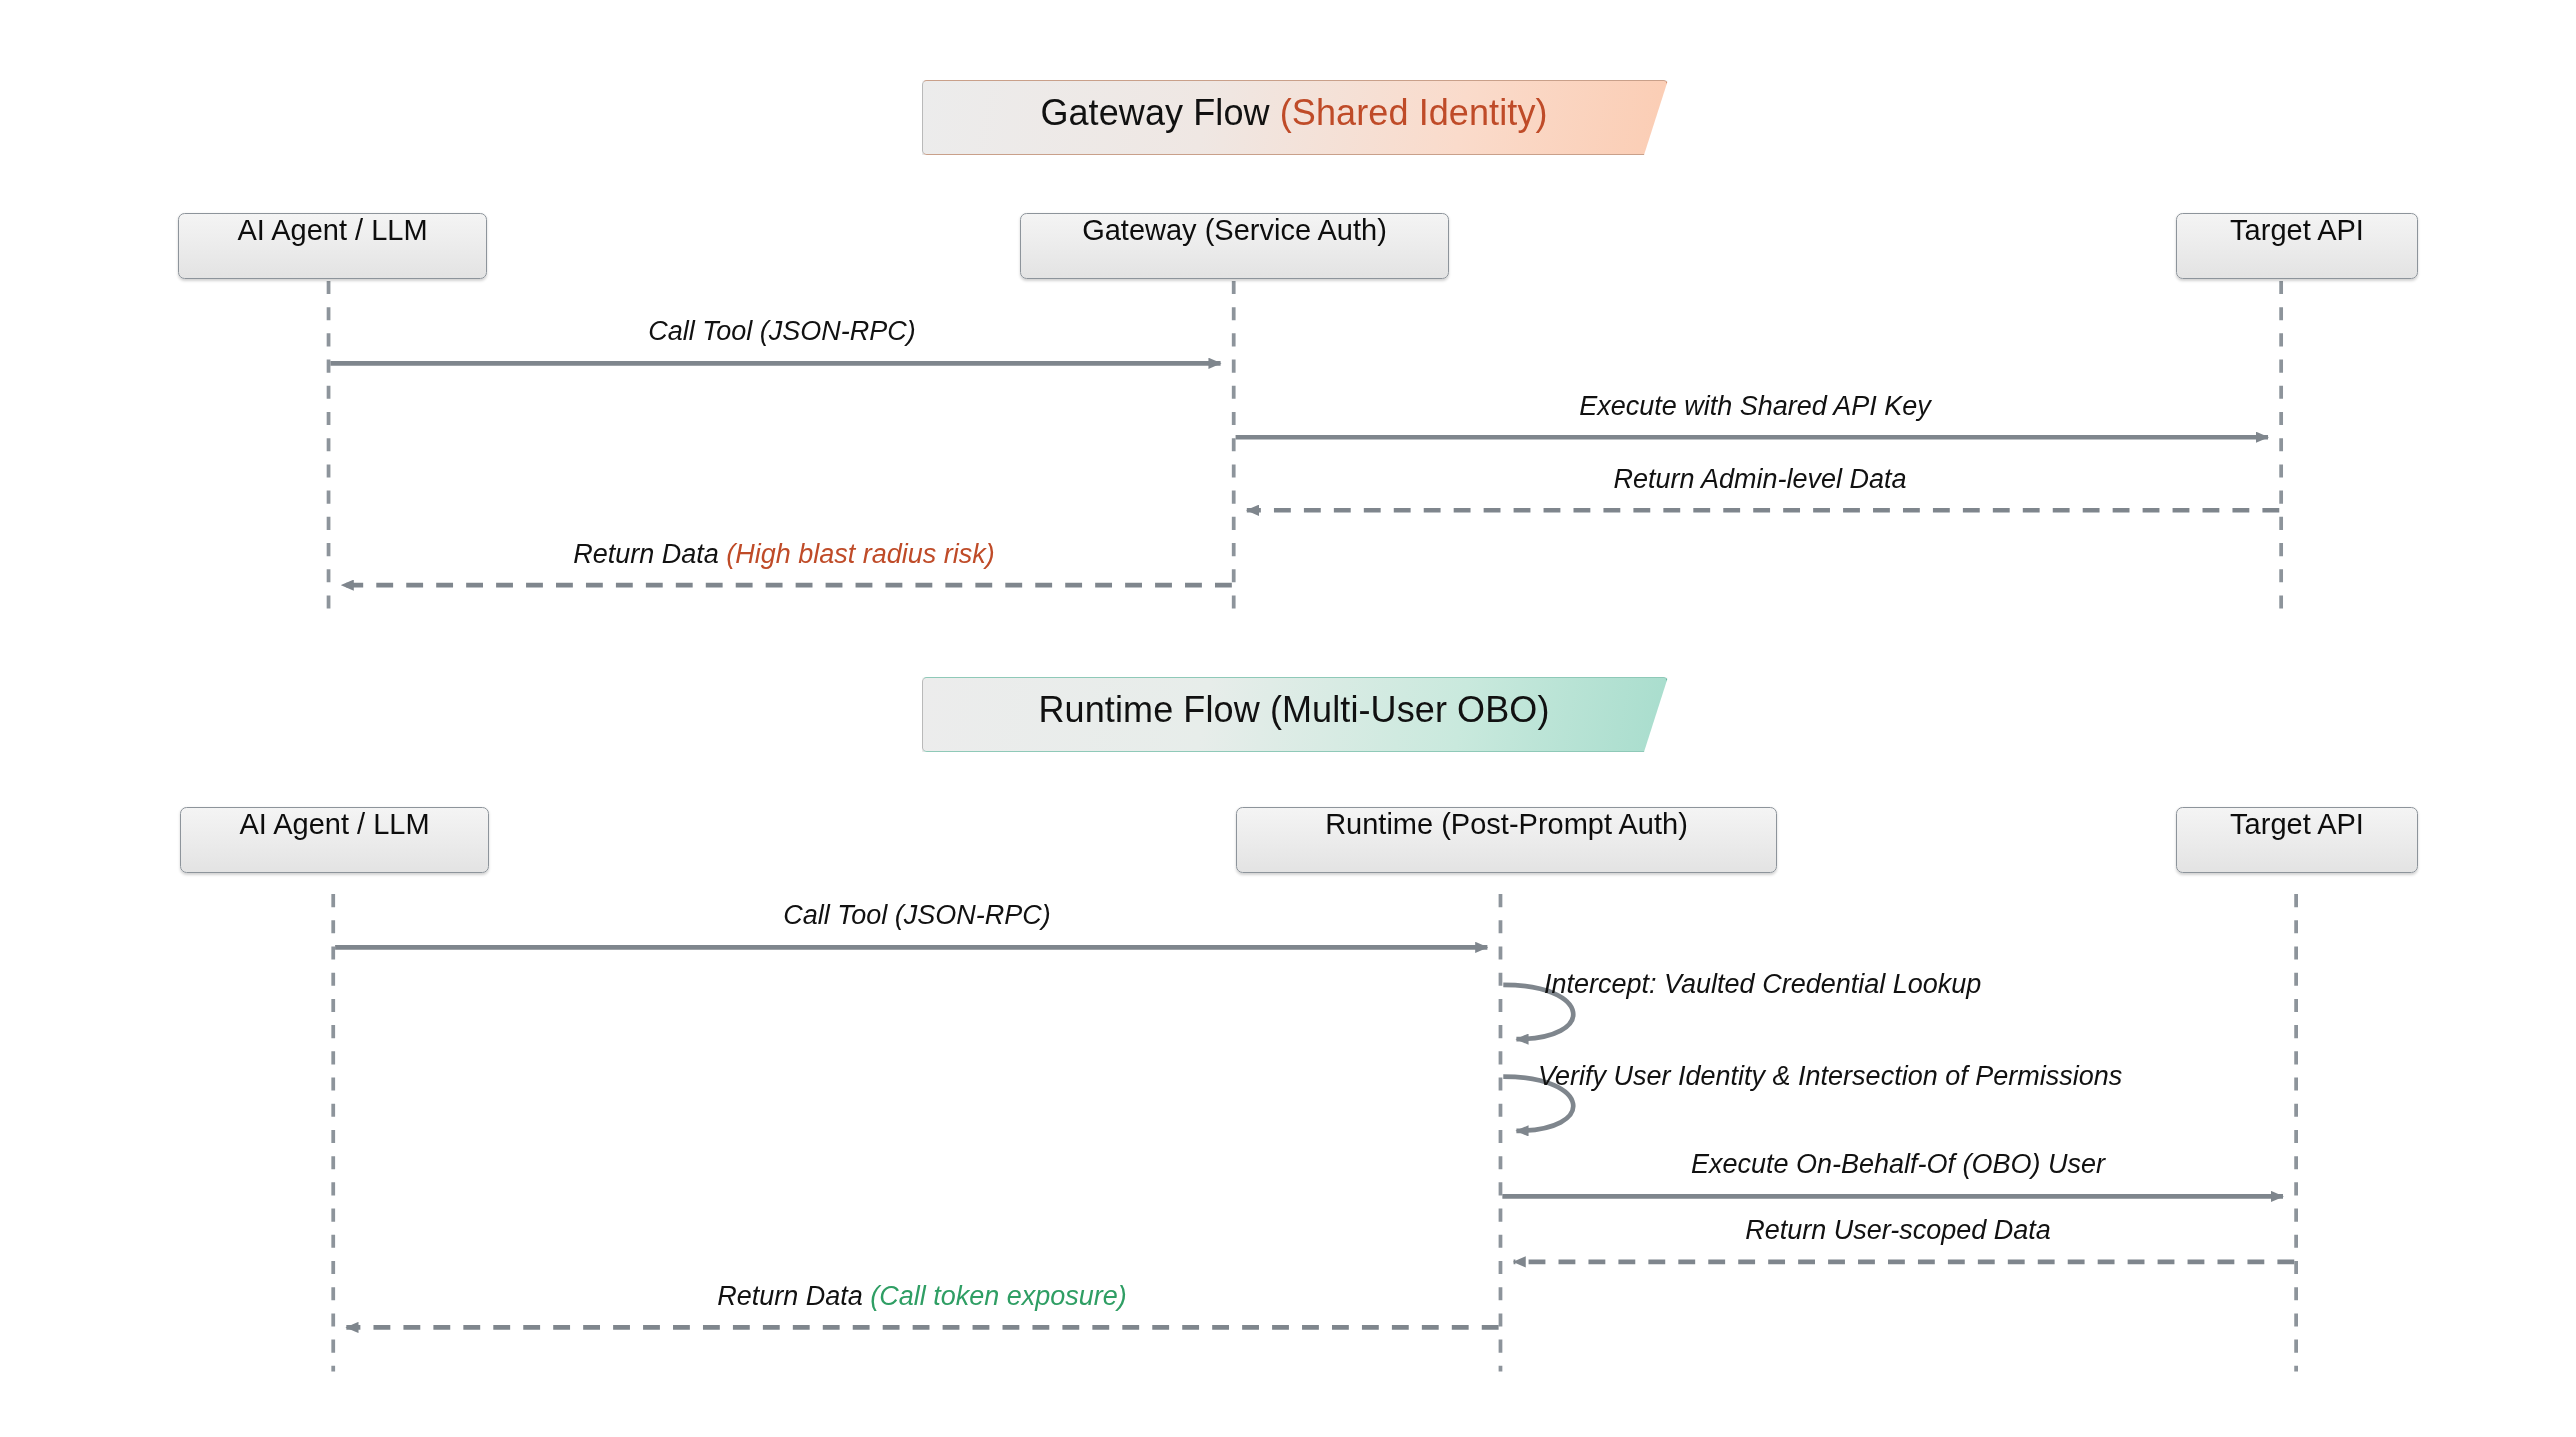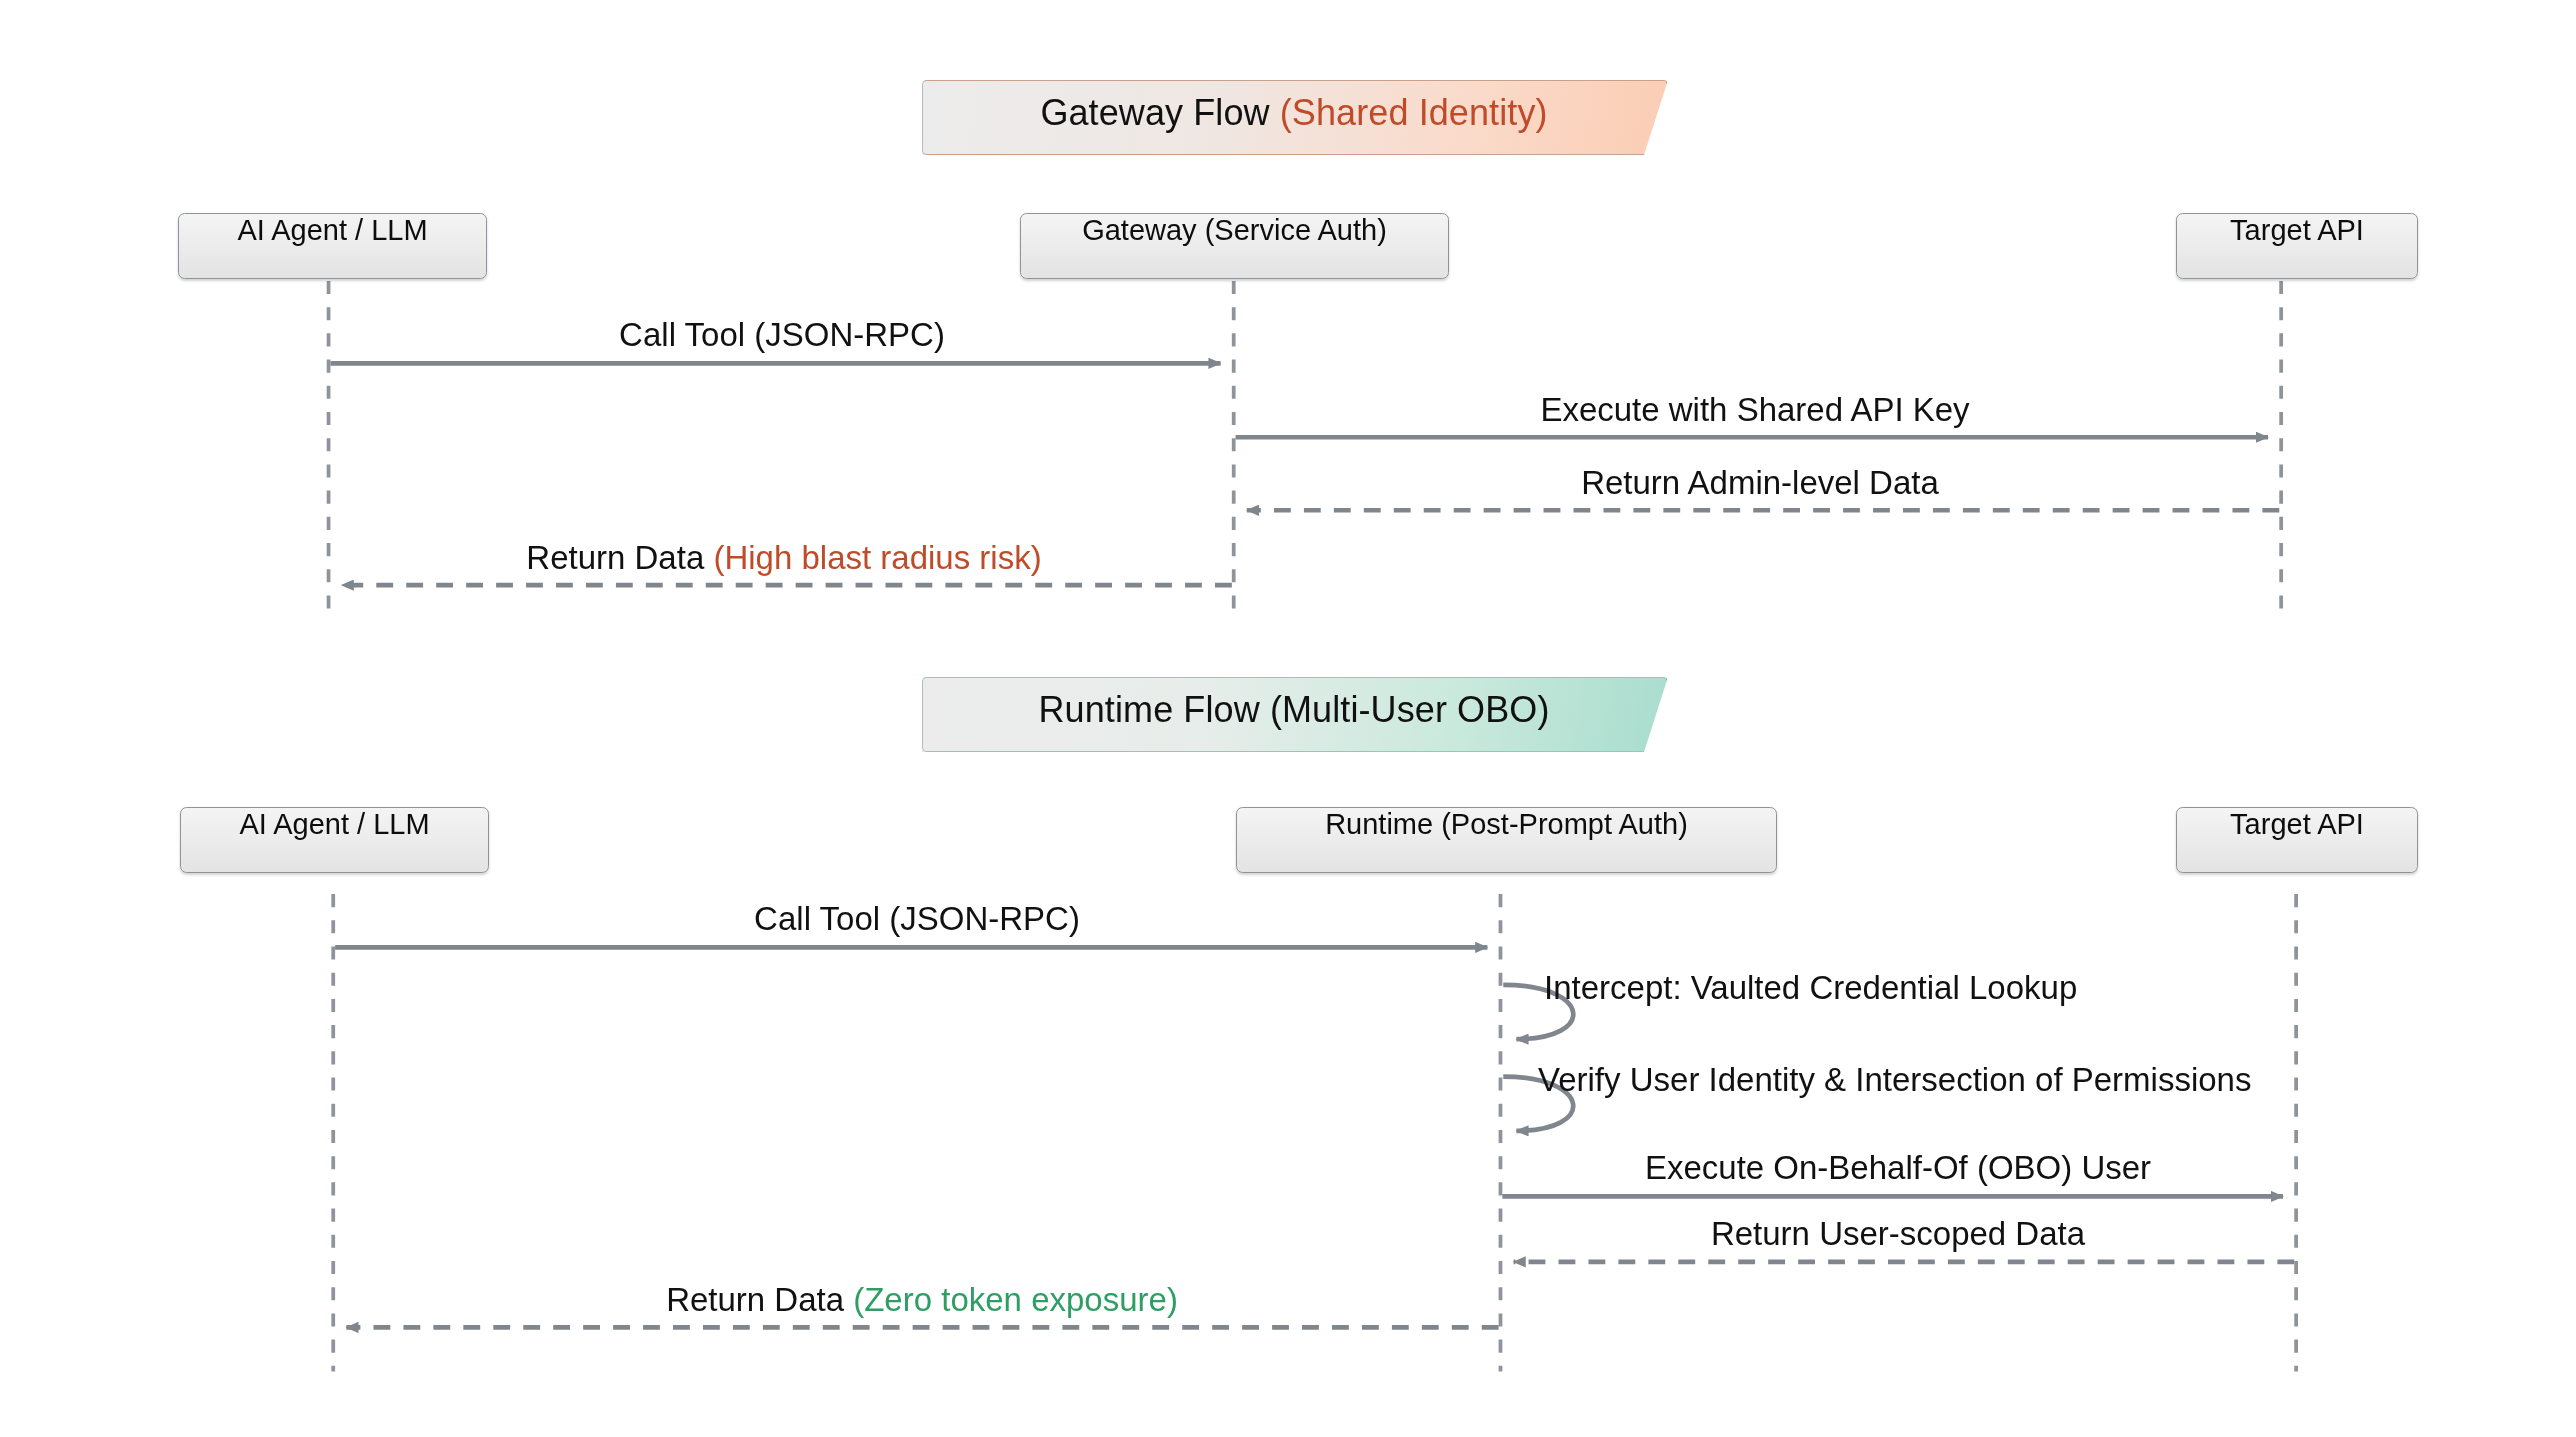--- a/index.html
+++ b/index.html
@@ -84,24 +84,25 @@
     justify-content: center;
     box-sizing: border-box;
     font-size: 29px;
     color: #0d0d0d;
     white-space: nowrap;
   }
 
   
   .msg-label {
     position: absolute;
-    font-size: 33px;
+    font-size: 27px;
     color: #111111;
     white-space: nowrap;
     transform: translateX(-50%);
+    font-style: italic;
   }
   .msg-label.left-anchor { transform: none; }
 </style>
 </head>
 <body>
 
 <div id="canvas">
 
   <svg class="svg-layer" viewBox="0 0 2752 1536">
     <defs>
@@ -216,17 +217,17 @@
   </div>
   <div class="msg-label left-anchor" style="left:1538px; top:1061px;text-align:right;">
     <span>Verify User Identity &amp; Intersection of Permissions</span>
   </div>
   <div class="msg-label" style="left:1898px; top:1149px;">
     <span>Execute On-Behalf-Of (OBO) User</span>
   </div>
   <div class="msg-label" style="left:1898px; top:1215px;">
     <span>Return User-scoped Data</span>
   </div>
-  <div class="msg-label" style="left:922px; top:1281px;"><span>Return Data </span><span class="accent-green">(Zero token exposure)</span>
+  <div class="msg-label" style="left:922px; top:1281px;"><span>Return Data </span><span class="accent-green">(Call token exposure)</span>
   </div>
 
 </div>
 
 
 </body></html>

